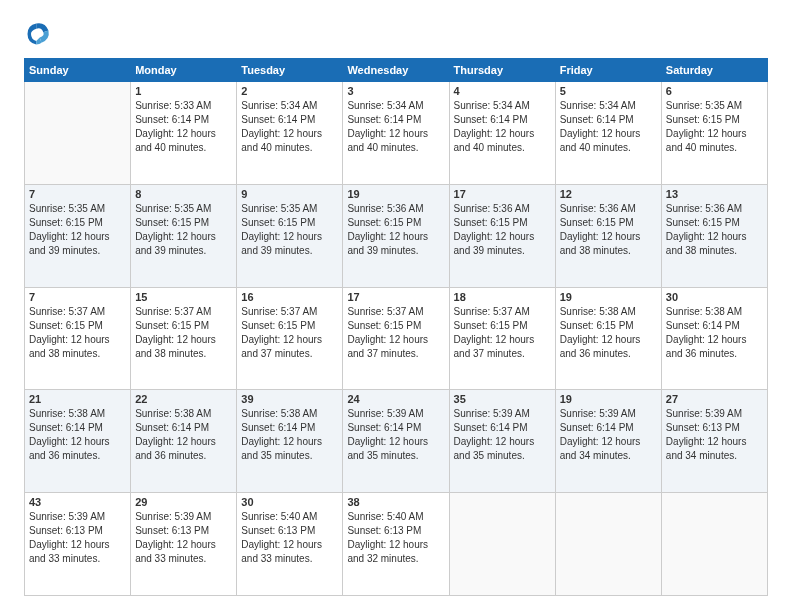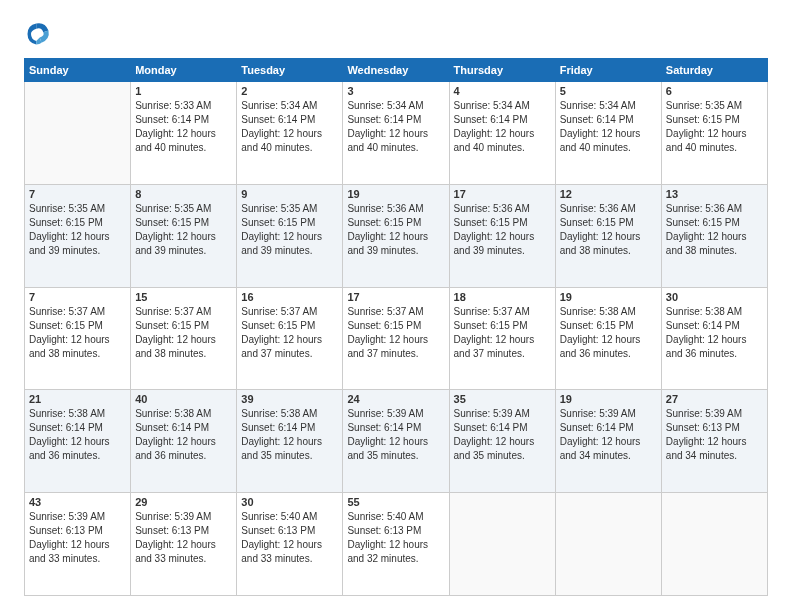--- a/index.html
+++ b/index.html
@@ -219,21 +219,21 @@
             <span class="day-number">30</span>
             <div class="day-info">Sunrise: 5:38 AM<br>Sunset: 6:14 PM<br>Daylight: 12 hours and 36 minutes.</div>
           </td>
         </tr>
         <tr class="row-alt">
           <td>
             <span class="day-number">21</span>
             <div class="day-info">Sunrise: 5:38 AM<br>Sunset: 6:14 PM<br>Daylight: 12 hours and 36 minutes.</div>
           </td>
           <td>
-            <span class="day-number">40</span>
+            <span class="day-number">22</span>
             <div class="day-info">Sunrise: 5:38 AM<br>Sunset: 6:14 PM<br>Daylight: 12 hours and 36 minutes.</div>
           </td>
           <td>
             <span class="day-number">39</span>
             <div class="day-info">Sunrise: 5:38 AM<br>Sunset: 6:14 PM<br>Daylight: 12 hours and 35 minutes.</div>
           </td>
           <td>
             <span class="day-number">24</span>
             <div class="day-info">Sunrise: 5:39 AM<br>Sunset: 6:14 PM<br>Daylight: 12 hours and 35 minutes.</div>
           </td>
@@ -257,21 +257,21 @@
           </td>
           <td>
             <span class="day-number">29</span>
             <div class="day-info">Sunrise: 5:39 AM<br>Sunset: 6:13 PM<br>Daylight: 12 hours and 33 minutes.</div>
           </td>
           <td>
             <span class="day-number">30</span>
             <div class="day-info">Sunrise: 5:40 AM<br>Sunset: 6:13 PM<br>Daylight: 12 hours and 33 minutes.</div>
           </td>
           <td>
-            <span class="day-number">55</span>
+            <span class="day-number">38</span>
             <div class="day-info">Sunrise: 5:40 AM<br>Sunset: 6:13 PM<br>Daylight: 12 hours and 32 minutes.</div>
           </td>
           <td class="empty"></td>
           <td class="empty"></td>
           <td class="empty"></td>
         </tr>
       </tbody>
   </table>
 </div>
 

